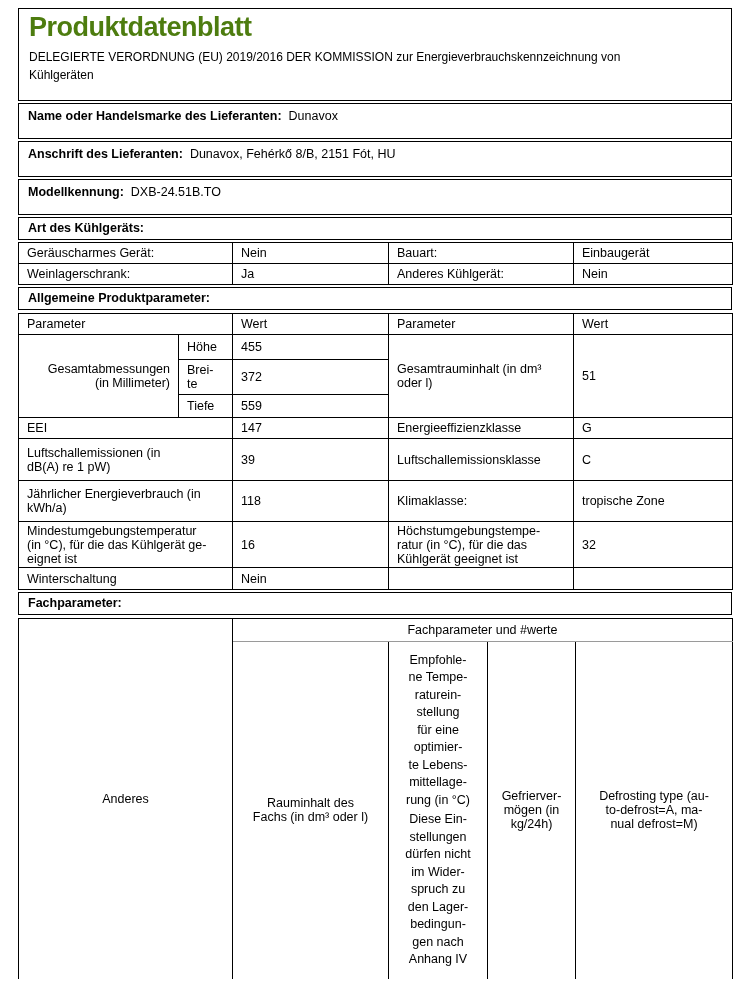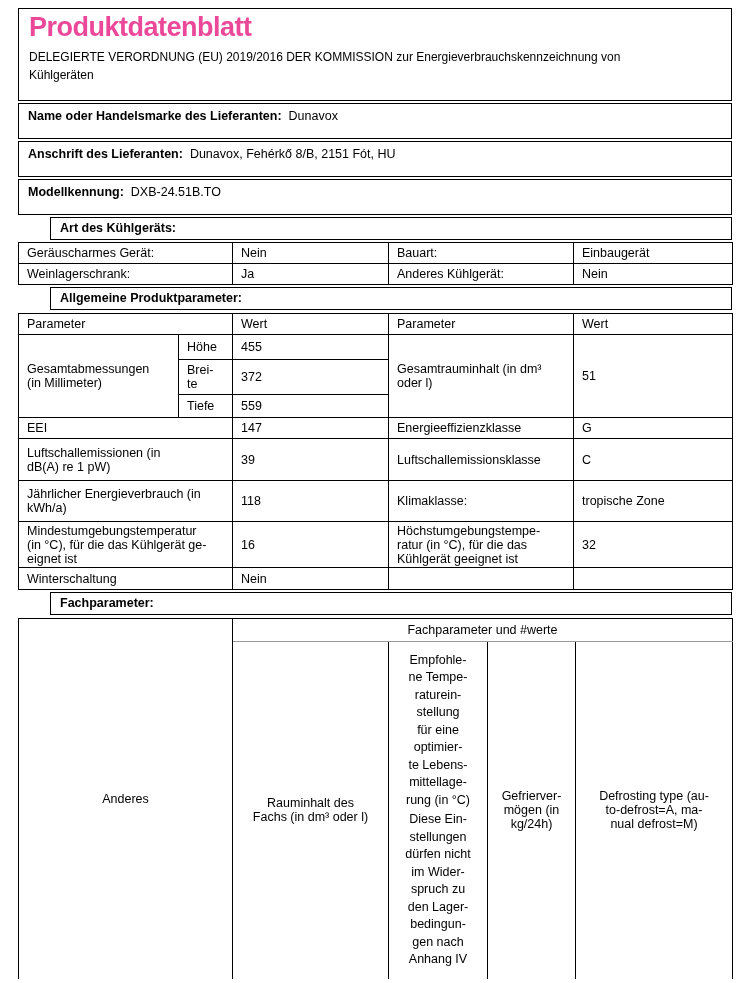--- a/index.html
+++ b/index.html
@@ -4,41 +4,41 @@
 <style>
   * { box-sizing: border-box; }
   html,body { margin:0; padding:0; background:#ffffff; }
   body { font-family:"Liberation Sans", sans-serif; color:#000; }
   .page { width:750px; height:983px; padding:8px 18px 0 18px; position:relative; background:#fff; overflow:hidden; }
 
   .box { border:1px solid #000; margin-bottom:2px; background:#fff; }
 
   
   .title-box { height:93px; padding:2px 10px 6px 10px; }
-  .page-title { margin:0; font-size:27px; font-weight:bold; color:#ec4899; letter-spacing:-0.5px; line-height:1.25; }
+  .page-title { margin:0; font-size:27px; font-weight:bold; color:#4d7c0f; letter-spacing:-0.5px; line-height:1.25; }
   .subtitle { font-size:12px; line-height:1.55; margin-top:3px; white-space:pre-line; }
 
   
   .label-row { height:36px; padding:5px 9px; font-size:12.5px; }
   .label-row .lbl { font-weight:bold; }
   .label-row .val { margin-left:7px; }
 
   
-  .header-row { height:23px; padding:3px 9px; font-size:12.5px; font-weight:bold;margin-left:32px; }
+  .header-row { height:23px; padding:3px 9px; font-size:12.5px; font-weight:bold; }
 
   
   table.tbl { border-collapse:collapse; table-layout:fixed; width:714px; font-size:12.5px; }
   table.tbl td { border:1px solid #000; padding:1px 8px; vertical-align:middle; overflow:hidden; }
   .ml { white-space:pre-line; }
   .h21{height:21px} .h22{height:22px} .h23{height:23px} .h25{height:25px}
   .h35{height:35px} .h42{height:42px} .h41{height:41px} .h55{height:46px}
 
   
   td.gb { border-bottom-color:#9a9a9a; }
-  td.gr { border-right-color:#9a9a9a; }
+  td.gr { border-right-color:#9a9a9a;text-align:right; }
 
   .gap3 { margin-bottom:3px; }
 
   
   table.fach { border-collapse:collapse; table-layout:fixed; width:714px; font-size:12.5px; }
   table.fach td { border:1px solid #000; padding:2px 6px; vertical-align:middle; text-align:center; overflow:hidden; }
   table.fach td.nb { border-bottom:none;text-align:center; }
   td.fach-head { height:23px; border-bottom-color:#9a9a9a !important; }
   .tallrow { height:337px; }
   td.temp-col { vertical-align:top; padding-top:5px; line-height:1.4; }

